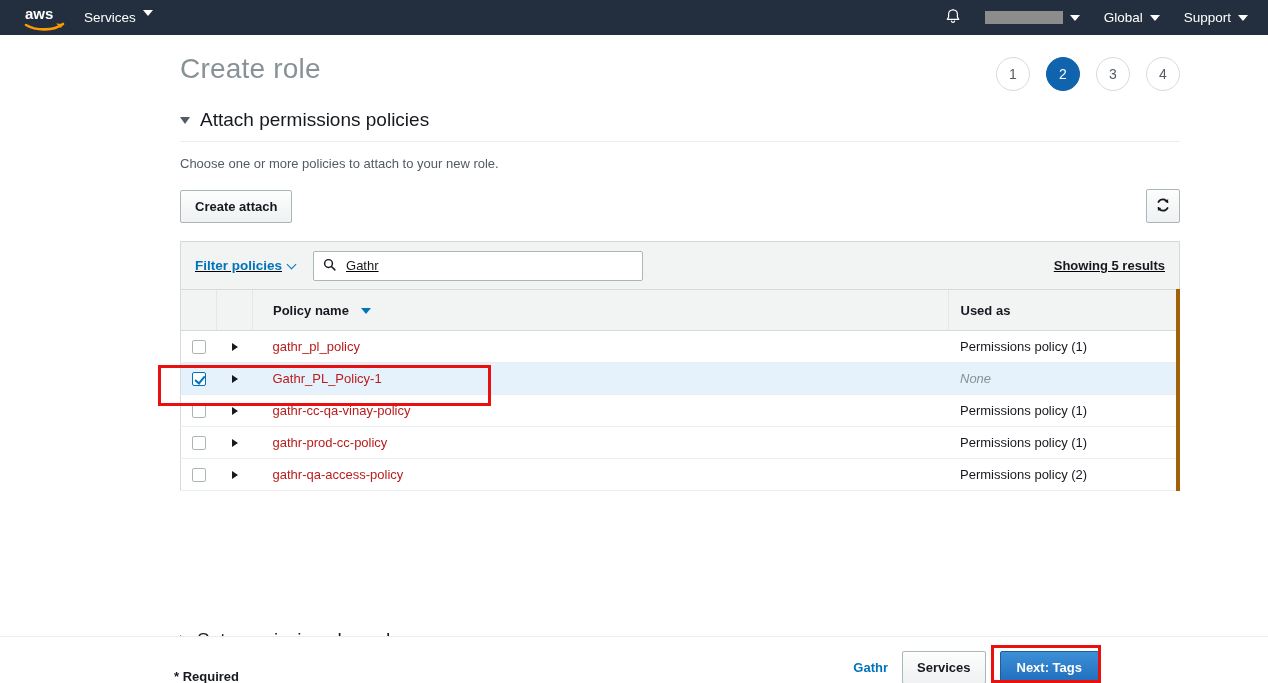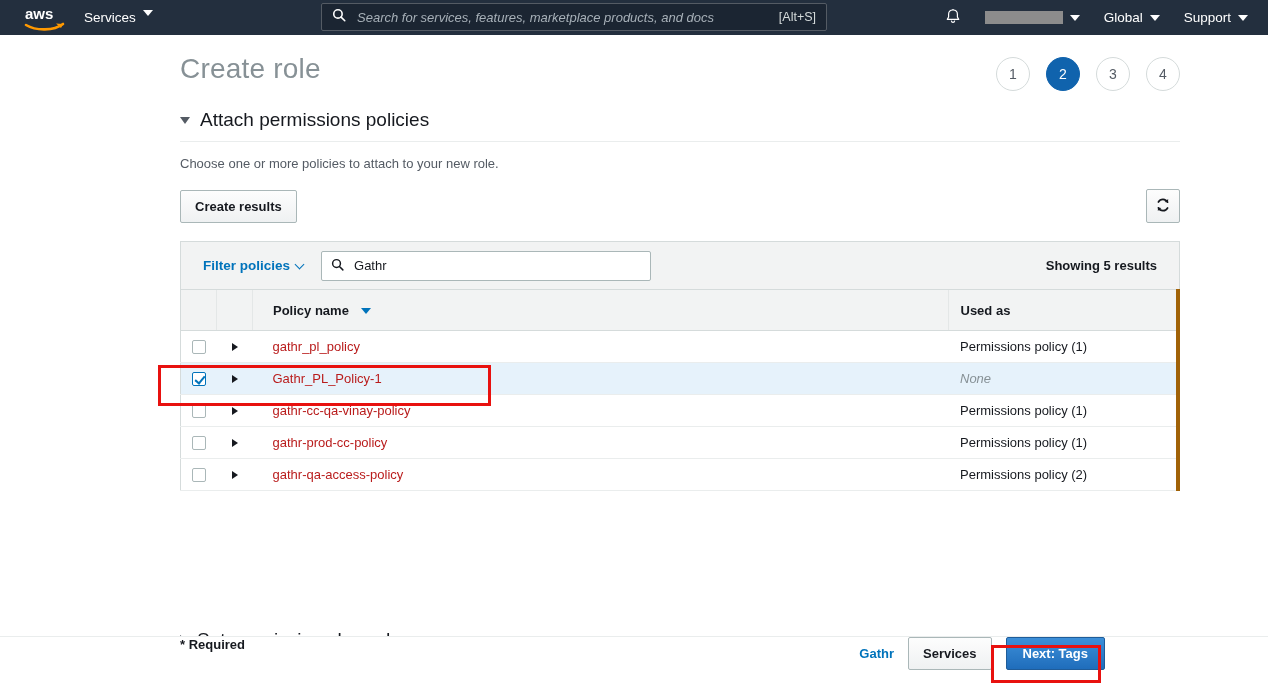--- a/index.html
+++ b/index.html
@@ -131,21 +131,21 @@
   }
   #refresh-btn {
     width: 34px; height: 34px; padding: 0;
     display: flex; align-items: center; justify-content: center;
   }
 
   
   #filter-bar {
     margin-top: 18px; height: 48px; background: #f2f3f3;
     border: 1px solid #d5dbdb; border-bottom: none;
-    display: flex; align-items: center; padding: 0 22px;
+    display: flex; align-items: center; padding: 0 14px; text-decoration: underline;
   }
   #filter-policies {
     color: #0073bb; font-size: 13.5px; font-weight: bold;
     display: flex; align-items: center; gap: 6px; cursor: pointer;
   }
   .chev-down {
     width: 7px; height: 7px;
     border-right: 1.6px solid #0073bb;
     border-bottom: 1.6px solid #0073bb;
     transform: rotate(45deg); margin-bottom: 3px;
@@ -226,22 +226,22 @@
   
   #boundary-section { margin-top: 138px; }
 
   
   #footer {
     position: absolute; left: 0; bottom: 0;
     width: 1268px; height: 47px;
     background: #ffffff; border-top: 1px solid #eaeded;
   }
   #footer-inner {
-    position: absolute; left: 180px; width: 925px; height: 47px;
-    display: flex; align-items: flex-start;
+    position: absolute; left: 174px; width: 925px; height: 47px;
+    display: flex; align-items: flex-end;
   }
   #required-note { font-size: 13px; color: #16191f; font-weight: bold; }
   #footer-actions {
     margin-left: auto; display: flex; align-items: center; gap: 14px;
   }
   #cancel-link {
     color: #0073bb; font-size: 13px; font-weight: bold;
     text-decoration: none; cursor: pointer;
   }
   #next-btn {
@@ -271,30 +271,20 @@
       <path d="M3 21 C13 27, 31 27, 40 20" stroke="#ff9900" stroke-width="2.6" fill="none" stroke-linecap="round"></path>
       <path d="M40 20 L33 19.5 L38 24 Z" fill="#ff9900"></path>
     </svg>
   </div>
 
   <div id="services-menu">
     <span>Services</span>
     <span class="caret-down"></span>
   </div>
 
-  <div id="search-wrap">
-    <span>
-      <svg width="14" height="14" viewBox="0 0 16 16">
-        <circle cx="6.8" cy="6.8" r="4.8" stroke="#ffffff" stroke-width="1.8" fill="none"></circle>
-        <line x1="10.4" y1="10.4" x2="14.6" y2="14.6" stroke="#ffffff" stroke-width="1.8" stroke-linecap="round"></line>
-      </svg>
-    </span>
-    <input id="search-input" type="text" placeholder="Search for services, features, marketplace products, and docs" style="">
-    <span id="search-shortcut">[Alt+S]</span>
-  </div>
 
   <div id="nav-right">
     <div class="nav-item">
       <span>
         <svg width="16" height="17" viewBox="0 0 16 17">
           <path d="M8 2 C5.3 2 3.6 3.8 3.6 6.2 L3.6 9 L2.3 11.4 L13.7 11.4 L12.4 9 L12.4 6.2 C12.4 3.8 10.7 2 8 2 Z" stroke="#ffffff" stroke-width="1.2" fill="none" stroke-linejoin="round"></path>
           <path d="M6.3 12.6 C6.5 13.8 7.1 14.4 8 14.4 C8.9 14.4 9.5 13.8 9.7 12.6" stroke="#ffffff" stroke-width="1.2" fill="none"></path>
           <line x1="8" y1="0.9" x2="8" y2="2.1" stroke="#ffffff" stroke-width="1.2"></line>
         </svg>
       </span>
@@ -336,21 +326,21 @@
 
     <div class="section-head">
       <span class="tri-down"></span>
       <span>Attach permissions policies</span>
     </div>
     <hr class="hr">
 
     <div class="subtext">Choose one or more policies to attach to your new role.</div>
 
     <div id="policy-actions">
-      <button class="btn">Create results</button>
+      <button class="btn">Create attach</button>
       <button class="btn" id="refresh-btn">
         <span>
           <svg width="16" height="16" viewBox="0 0 16 16">
             <path d="M12.6 5.2 A5.2 5.2 0 0 0 3.4 5.0" stroke="#16191f" stroke-width="1.7" fill="none" stroke-linecap="round"></path>
             <path d="M13.2 2.1 L13.0 5.6 L9.6 5.1 Z" fill="#16191f"></path>
             <path d="M3.4 10.8 A5.2 5.2 0 0 0 12.6 11.0" stroke="#16191f" stroke-width="1.7" fill="none" stroke-linecap="round"></path>
             <path d="M2.8 13.9 L3.0 10.4 L6.4 10.9 Z" fill="#16191f"></path>
           </svg>
         </span>
       </button>

